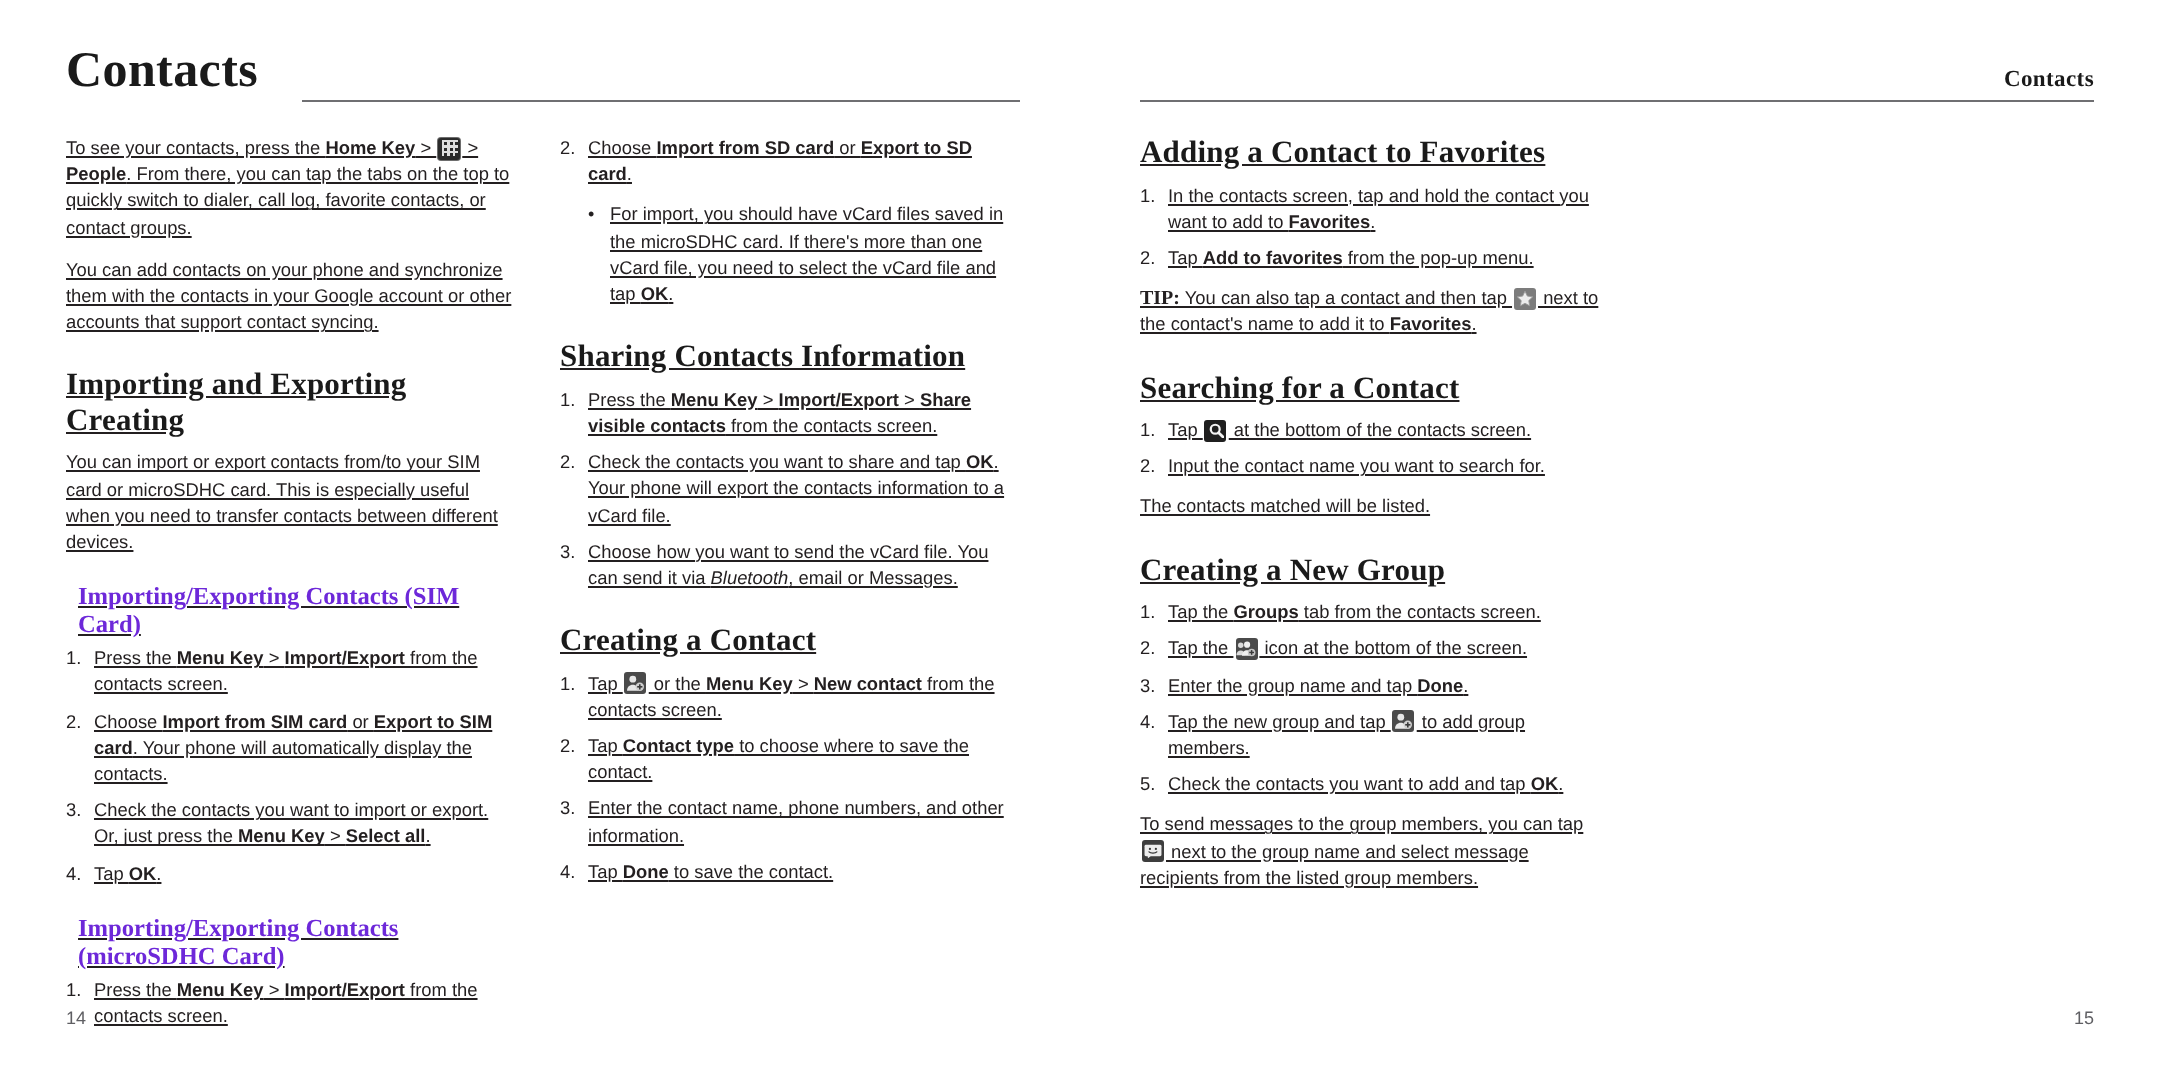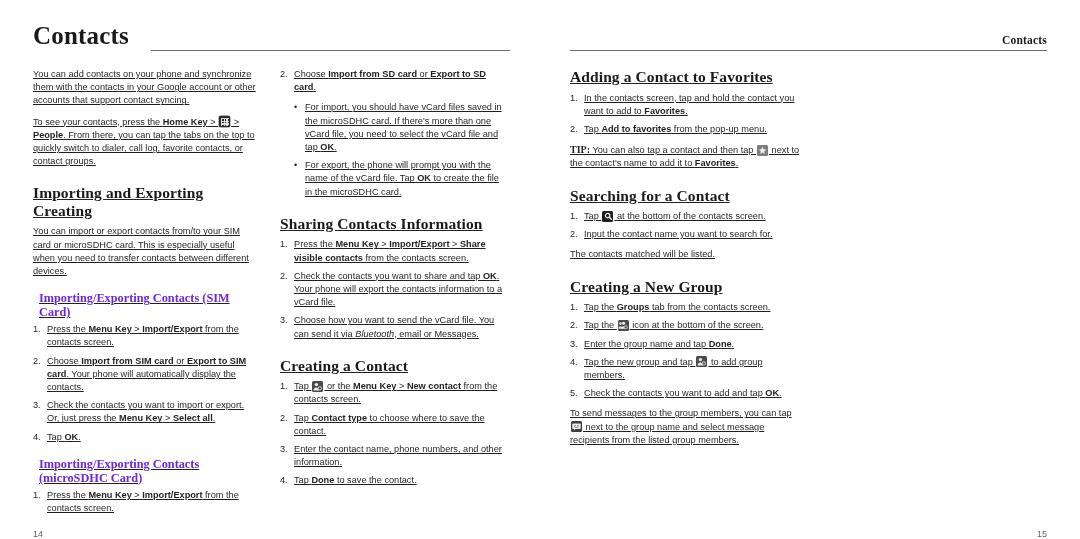--- a/index.html
+++ b/index.html
@@ -189,21 +189,21 @@
   
   .icon-group { background: #4a4a4a; }
   .icon-group svg { position: absolute; left: 0.5px; top: 1px; }
   
   .icon-message { background: #3d3d3d; }
   .icon-message svg { position: absolute; left: 1px; top: 1.5px; }
 
   
   .folio {
     position: absolute;
-    bottom: 0;
+    bottom: 25px;
     font-size: 9px;
     color: #5f5f63;
   }
   .folio-l { left: 33px; }
   .folio-r { right: 33px; }
 </style>
 </head>
 <body>
 
 <div class="spread">
@@ -211,25 +211,25 @@
   <div class="page page-left">
     <div class="head-row head-left">
       <span class="chapter-title">Contacts</span>
       <div class="rule"></div>
     </div>
 
     <div class="cols">
 
       <div class="col">
 
-        <p class="body">You can add contacts on your phone and synchronize them with the contacts in your Google account or other accounts that support contact syncing.</p>
-
         <p class="body">
           <span>To see your contacts, press the </span><b>Home Key</b><span> &gt; </span><span class="icon icon-grid"><span class="g"></span></span><span> &gt; </span><b>People</b><span>. From there, you can tap the tabs on the top to quickly switch to dialer, call log, favorite contacts, or contact groups.</span>
         </p>
+
+        <p class="body">You can add contacts on your phone and synchronize them with the contacts in your Google account or other accounts that support contact syncing.</p>
 
         <h2 class="sec">Importing and Exporting Creating</h2>
 
         <p class="body">You can import or export contacts from/to your SIM card or microSDHC card. This is especially useful when you need to transfer contacts between different devices.</p>
 
         <h3 class="sub">Importing/Exporting Contacts (SIM Card)</h3>
 
         <ol class="steps">
           <li><span class="num">1.</span><span class="rt">Press the <b>Menu Key</b> &gt; <b>Import/Export</b> from the contacts screen.</span></li>
           <li><span class="num">2.</span><span class="rt">Choose <b>Import from SIM card</b> or <b>Export to SIM card</b>. Your phone will automatically display the contacts.</span></li>
@@ -245,21 +245,20 @@
       </div>
 
       <div class="col">
 
         <ol class="steps">
           <li><span class="num">2.</span><span class="rt">Choose <b>Import from SD card</b> or <b>Export to SD card</b>.</span></li>
         </ol>
 
         <ul class="bullets">
           <li><span class="rt">For import, you should have vCard files saved in the microSDHC card. If there's more than one vCard file, you need to select the vCard file and tap <b>OK</b>.</span></li>
-          <li><span class="rt">For export, the phone will prompt you with the name of the vCard file. Tap <b>OK</b> to create the file in the microSDHC card.</span></li>
         </ul>
 
         <h2 class="sec">Sharing Contacts Information</h2>
 
         <ol class="steps">
           <li><span class="num">1.</span><span class="rt">Press the <b>Menu Key</b> &gt; <b>Import/Export</b> &gt; <b>Share visible contacts</b> from the contacts screen.</span></li>
           <li><span class="num">2.</span><span class="rt">Check the contacts you want to share and tap <b>OK</b>. Your phone will export the contacts information to a vCard file.</span></li>
           <li><span class="num">3.</span><span class="rt">Choose how you want to send the vCard file. You can send it via <i>Bluetooth</i>, email or Messages.</span></li>
         </ol>
 

